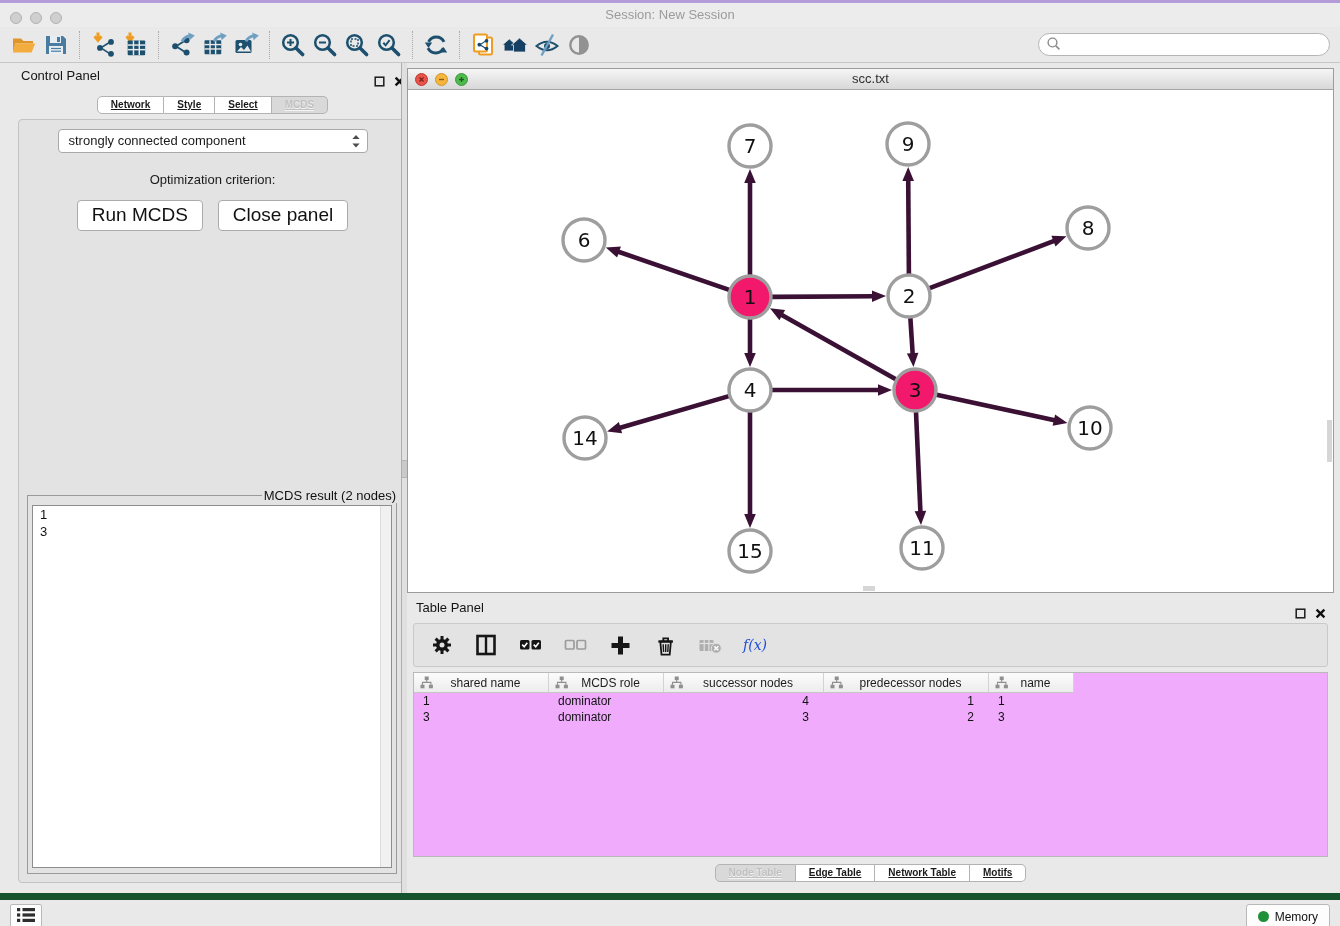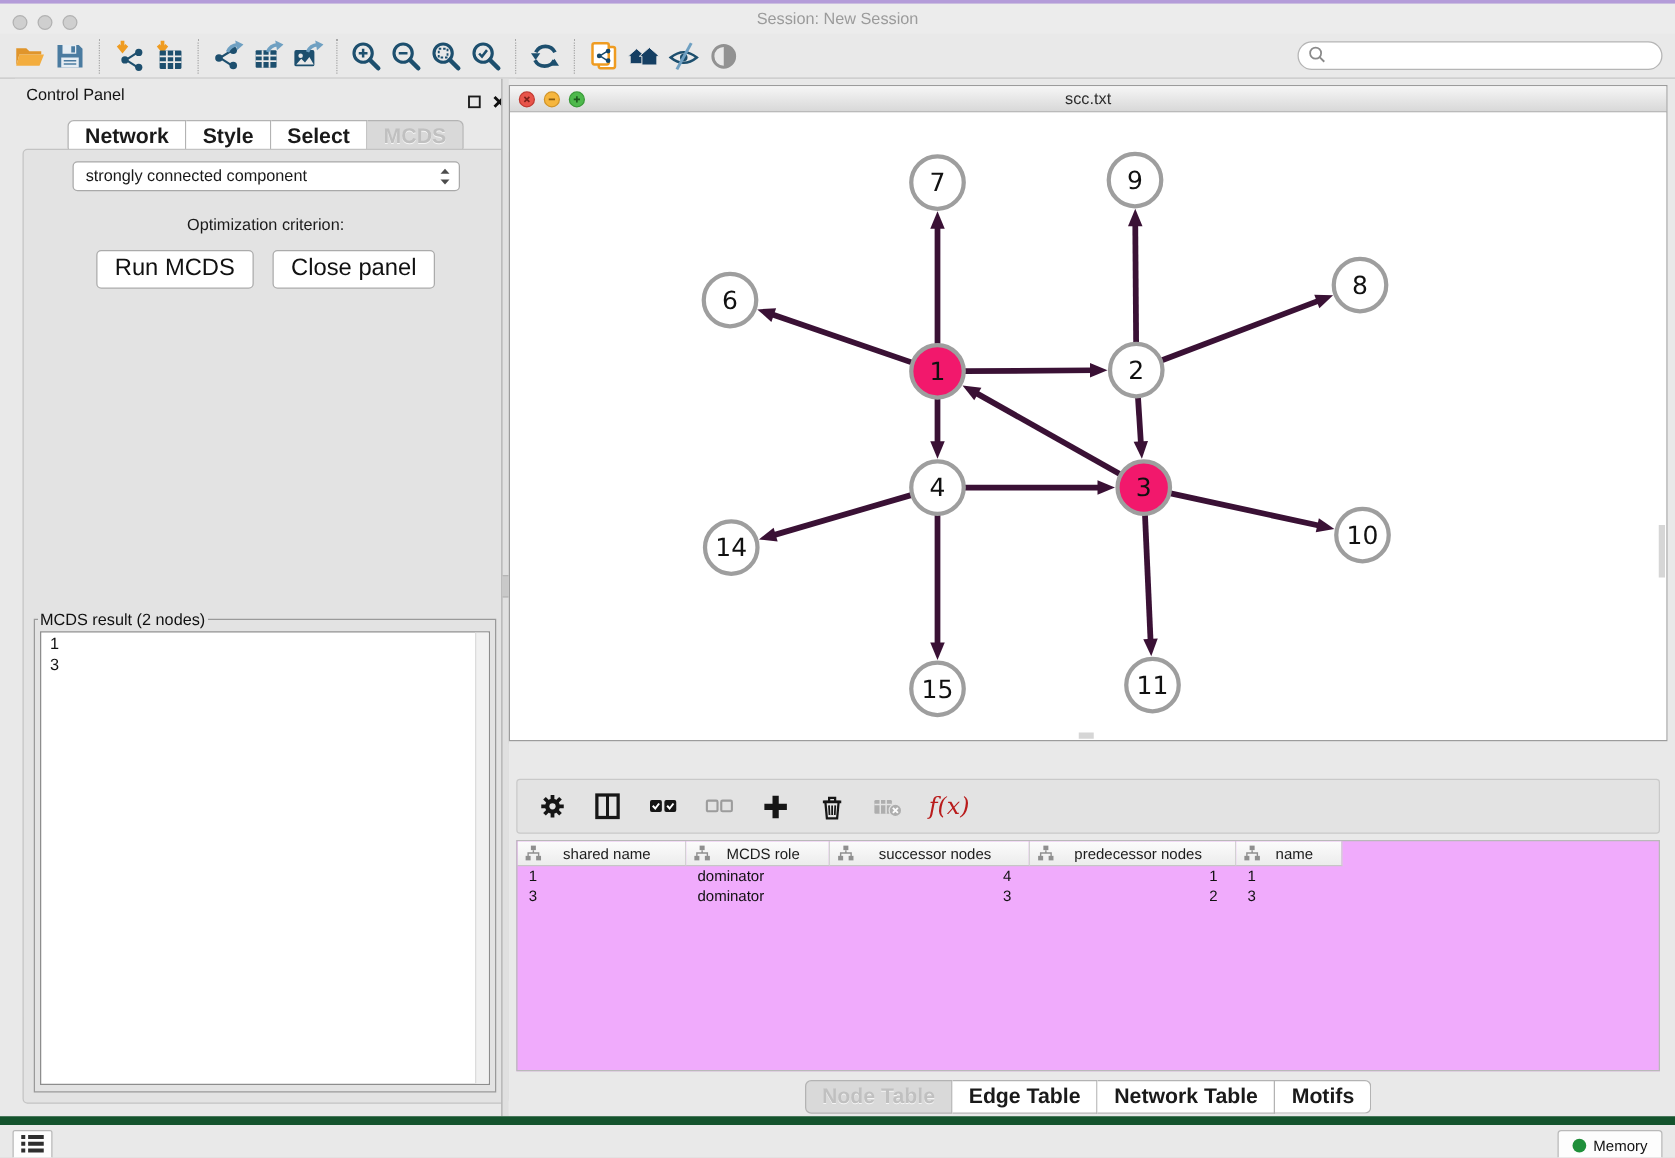--- a/index.html
+++ b/index.html
@@ -27,21 +27,21 @@
     position:absolute; right:10px; top:33px; width:292px; height:23px;
     background:#fff; border:1px solid #b5b5b5; border-radius:12px;
     display:flex; align-items:center; padding-left:7px;
   }
   #search-box input { border:none; outline:none; background:transparent; flex:1; font-size:12px; height:18px; font-family:inherit; }
   
   #control-panel { position:absolute; left:12px; top:63px; width:401px; height:830px; background:#e9e9e9; }
   .panel-head { position:relative; height:26px; line-height:26px; padding-left:9px; font-size:13px; color:#141414; }
   .panel-head .ph-icons { position:absolute; right:8px; top:7px; display:flex; gap:9px; align-items:center; }
   .seg { display:inline-flex; }
-  .seg .tab { background:#fff; border:1px solid #b3b3b3; border-left:none; padding:2px 13px 3px; font-size:17px; font-weight:600; color:#1a1a1a; white-space:nowrap; }
+  .seg .tab { background:#fff; border:1px solid #b3b3b3; border-left:none; padding:2px 13px 3px; font-size:10px; font-weight:600; color:#1a1a1a; white-space:nowrap;text-decoration:underline; }
   .seg .tab:first-child { border-left:1px solid #b3b3b3; border-radius:5px 0 0 5px; }
   .seg .tab:last-child { border-radius:0 5px 5px 0; }
   .seg .tab.sel { background:#d9d9d9; color:#c0c0c0; text-shadow:0 1px 0 #f5f5f5; }
   #cp-tabs { position:absolute; left:0; top:33px; width:100%; text-align:center; }
   #cp-body {
     position:absolute; left:6px; right:6px; top:56px; bottom:10px;
     background:#e3e3e3; border:1px solid #c3c3c3; border-radius:4px;
   }
   #opt-label { text-align:center; margin-top:19px; font-size:13px; }
   #criterion-select {
@@ -52,21 +52,21 @@
   #criterion-select .chev { position:absolute; right:6px; top:4px; }
   #cp-buttons { display:flex; justify-content:center; gap:15px; margin-top:13px; }
   .btn {
     background:#fff; border:1px solid #ababab; border-radius:4px;
     padding:3px 14px 4px; font-size:19px; color:#111; font-family:inherit;
   }
   #result-fieldset {
     position:absolute; left:8px; right:9px; top:368px; bottom:8px;
     border:1px solid #9a9a9a;
   }
-  #result-fieldset legend { font-size:13px; padding:0 2px; margin-left:2px; color:#111; }
+  #result-fieldset legend { font-size:13px; padding:0 2px; margin-left:2px; color:#111;text-align:right; }
   #result-list {
     position:absolute; left:4px; right:4px; top:2px; bottom:5px;
     background:#fff; border:1px solid #8d8d8d; overflow:hidden;
   }
   #result-scroll { position:absolute; right:0; top:0; bottom:0; width:11px; background:#f1f1f1; border-left:1px solid #dcdcdc; }
   .result-item { padding:1px 0 1px 7px; font-size:13px; color:#111; }
   
   #splitter { position:absolute; left:401px; top:63px; width:6px; height:830px; background:#e0e0e0; border-left:1px solid #aeaeae; }
   #splitter .grip { position:absolute; left:0; top:397px; width:5px; height:18px; background:#cscsc5; background:#c9c9c9; border-top:1px solid #b5b5b5; border-bottom:1px solid #b5b5b5; }
   
@@ -85,21 +85,21 @@
   #nw-hthumb { position:absolute; left:455px; bottom:1px; width:12px; height:5px; background:#d6d6d6; }
   #nw-vthumb { position:absolute; right:1px; top:330px; width:5px; height:42px; background:#d6d6d6; }
   
   #table-panel { position:absolute; left:407px; top:595px; width:927px; height:296px; background:#e9e9e9; }
   #tp-toolbar {
     position:absolute; left:6px; right:6px; top:28px; height:44px;
     background:#e3e3e3; border:1px solid #c9c9c9; border-radius:3px;
     display:flex; align-items:center; gap:20px; padding-left:16px;
   }
   .tp-icon { display:flex; align-items:center; justify-content:center; }
-  .fx-label { font-family:"DejaVu Serif","Liberation Serif",serif; font-style:italic; font-size:19px; color:#b91c1c; }
+  .fx-label { font-family:"DejaVu Serif","Liberation Serif",serif; font-style:italic; font-size:14px; color:#1d4ed8; }
   #tp-table { position:absolute; left:6px; right:6px; top:77px; bottom:34px; background:#f0abfc; border:1px solid #b9b9b9; overflow:hidden; }
   #tp-header { display:flex; height:20px; }
   .th-cell {
     position:relative; height:20px; background:linear-gradient(#fcfcfc,#ececec);
     border-right:1px solid #d2d2d2; border-bottom:1px solid #c6c6c6;
     display:flex; align-items:center; font-size:12px; color:#1c1c1c;
   }
   .th-cell .th-icon { margin-left:6px; display:flex; }
   .th-cell .th-label { flex:1; text-align:center; padding-right:10px; }
   .tr-row { display:flex; height:16px; }
@@ -462,20 +462,31 @@
             <text x="177" y="355" text-anchor="middle" font-size="20" fill="#111111">14</text>
             <circle cx="342" cy="461" r="21" fill="#ffffff" stroke="#9e9e9e" stroke-width="3.4"></circle>
             <text x="342" y="468" text-anchor="middle" font-size="20" fill="#111111">15</text>
           </svg></div>
       <span id="nw-hthumb"></span>
       <span id="nw-vthumb"></span>
     </div>
   </div>
 
   <div id="table-panel">
+    <div class="panel-head">
+      <span>Table Panel</span>
+      <span class="ph-icons">
+        <span class="float-glyph"><svg width="11" height="11" viewBox="0 0 11 11" xmlns="http://www.w3.org/2000/svg">
+              <rect x="1.2" y="1.2" width="8.6" height="8.6" fill="none" stroke="#1c1c1c" stroke-width="1.5"></rect>
+            </svg></span>
+        <span class="close-glyph"><svg width="11" height="11" viewBox="0 0 11 11" xmlns="http://www.w3.org/2000/svg">
+              <path d="M1.6 1.6l7.8 7.8M9.4 1.6L1.6 9.4" stroke="#101010" stroke-width="2.3"></path>
+            </svg></span>
+      </span>
+    </div>
     <div id="tp-toolbar">
         <span class="tp-icon">
           <span style="display:flex;">
             <svg width="24" height="24" viewBox="0 0 24 24" xmlns="http://www.w3.org/2000/svg">
               <g stroke="#161616" stroke-width="3">
                 <line x1="12" y1="3" x2="12" y2="21"></line>
                 <line x1="3" y1="12" x2="21" y2="12"></line>
                 <line x1="5.6" y1="5.6" x2="18.4" y2="18.4"></line>
                 <line x1="5.6" y1="18.4" x2="18.4" y2="5.6"></line>
               </g>

